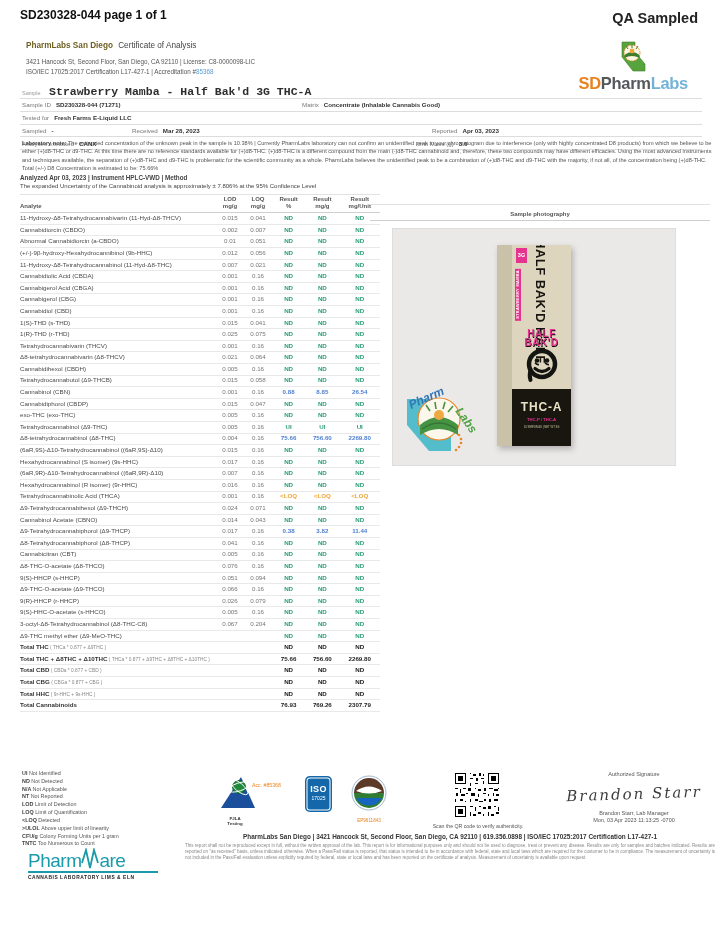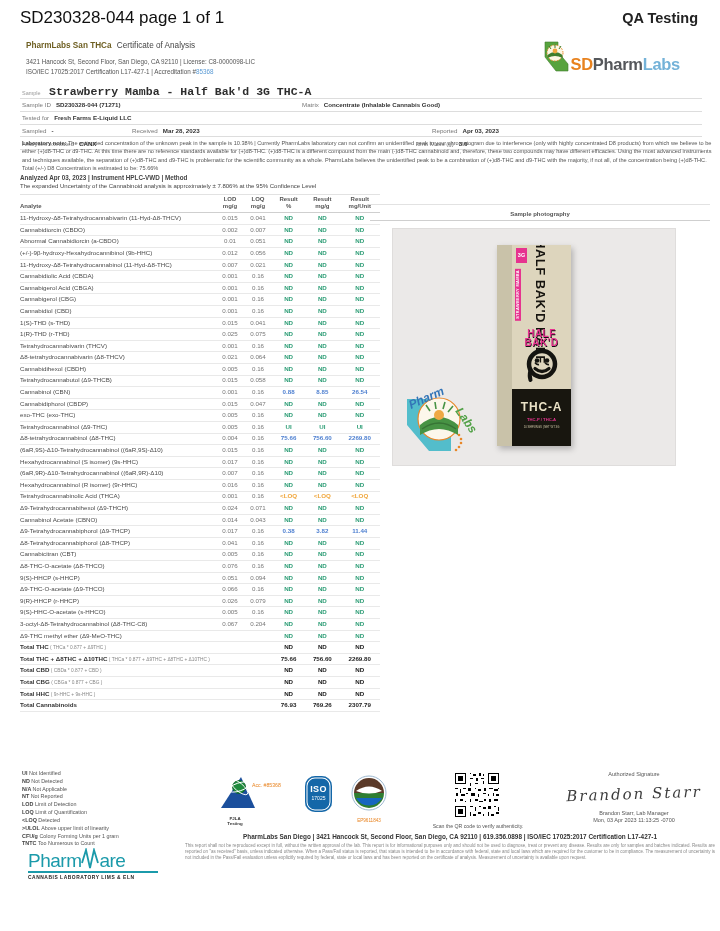--- a/index.html
+++ b/index.html
@@ -1,28 +1,28 @@
 <!DOCTYPE html>
 <html><head>
 <meta charset="utf-8">
 <style>
   * { box-sizing: border-box; margin: 0; padding: 0; }
   body { background:#888; font-family:"Liberation Sans", sans-serif; }
   .page { position:relative; width:720px; height:931px; background:#fff; margin:0 auto; overflow:hidden; color:#333; }
 
   
-  .doc-id { position:absolute; left:20px; top:8px; font-size:17px; font-weight:normal; color:#101010; }
+  .doc-id { position:absolute; left:20px; top:8px; font-size:12px; font-weight:bold; color:#101010; }
   .qa { position:absolute; right:22px; top:10px; font-size:14.5px; font-weight:600; color:#222; }
   .lab-block { position:absolute; left:26px; top:41px; }
   .lab-line1 { font-size:8.2px; }
   .lab-name { font-weight:bold; color:#6e5f22; }
   .coa-type { color:#454545; margin-left:3px; }
   .addr { margin-top:7px; font-size:6.3px; color:#555; line-height:1.55; }
   .acc-num { color:#5b9bd5; }
-  .sd-logo { position:absolute; right:40px; top:40px; display:flex; align-items:flex-end; }
+  .sd-logo { position:absolute; right:32px; top:40px; display:flex; align-items:center;flex-direction:column; }
   .sd-logo-text { font-size:16.5px; font-weight:bold; letter-spacing:-0.3px; }
   .sd-orange { color:#e8821e; } .sd-gray { color:#55575b; } .sd-blue { color:#74b2d8; }
 
   
   .sample-line { position:absolute; left:22px; top:81px; }
   .sample-label { font-size:5.5px; color:#999; margin-right:4px; }
   .sample-name { font-size:11.5px; font-weight:bold; color:#2d2d2d;font-family:Liberation Mono, monospace; }
 
   
   .info-table { position:absolute; left:20px; top:98px; width:682px; font-size:6.2px; border-top:1px solid #ddd; }
@@ -74,21 +74,21 @@
   .micro { margin-top:3px; color:#cfc7a8; font-size:2.8px; }
   .watermark { position:absolute; left:6px; bottom:6px; opacity:0.95; }
 
   
   .footer { position:absolute; left:0; top:766px; width:720px; height:165px; }
   .legend { position:absolute; left:22px; top:4px; font-size:5.4px; color:#555; line-height:1.45; }
   .legend b { color:#444; }
   .pjla { position:absolute; left:208px; top:8px; text-align:center; width:54px; }
   .pjla-cap { font-size:4.4px; font-weight:bold; color:#333; line-height:1.2; }
   .pjla-acc { position:absolute; left:252px; top:16px; font-size:5.2px; color:#e8821e; white-space:nowrap; }
-  .iso-badge { position:absolute; left:305px; top:10px; width:27px; height:36px; background:#1467a8; border-radius:10px; color:#fff; text-align:center; box-shadow:inset 0 0 0 1.5px #1467a8, inset 0 0 0 2.5px #fff; }
+  .iso-badge { position:absolute; left:305px; top:10px; width:27px; height:36px; background:#1467a8; border-radius:5px; color:#fff; text-align:center; box-shadow:inset 0 0 0 1.5px #1467a8, inset 0 0 0 2.5px #fff; }
   .iso-word { font-size:9px; font-weight:800; margin-top:8px; letter-spacing:0.3px; }
   .iso-num { font-size:5px; margin-top:1px; }
   .epa { position:absolute; left:349px; top:8px; width:40px; text-align:center; }
   .epa-num { font-size:4.6px; color:#e8821e; margin-top:2px; }
   .qr { position:absolute; left:453px; top:5px; }
   .qr-cap { position:absolute; left:408px; top:57px; width:140px; text-align:center; font-size:5.2px; color:#555; }
   .sig-block { position:absolute; left:558px; top:5px; width:152px; text-align:center; }
   .sig-label { font-size:5.5px; color:#555; }
   .sig-script { margin-top:8px; font-family:"DejaVu Serif", serif; font-style:italic; font-size:15px; color:#3c3c3c; letter-spacing:2px; transform:rotate(-2deg); }
   .sig-name { margin-top:7px; font-size:5.5px; color:#555; }
@@ -99,25 +99,25 @@
   .pw-row { display:flex; align-items:flex-end; border-bottom:2px solid #1b9aaa; padding-bottom:1px; }
   .pw-text { font-size:19px; color:#1b9aaa; font-weight:500; letter-spacing:-0.5px; line-height:1; }
   .pw-cap { margin-top:2px; font-size:4.9px; font-weight:bold; color:#222; letter-spacing:0.55px; white-space:nowrap; }
 </style>
 </head>
 <body>
 
 <div class="page">
 
   <div class="doc-id">SD230328-044 page 1 of 1</div>
-  <div class="qa">QA Testing</div>
+  <div class="qa">QA Sampled</div>
 
   <div class="lab-block">
     <div class="lab-line1">
-      <span class="lab-name">PharmLabs San THCa</span>
+      <span class="lab-name">PharmLabs San Diego</span>
       <span class="coa-type">Certificate of Analysis</span>
     </div>
     <div class="addr">
       <span>3421 Hancock St, Second Floor, San Diego, CA 92110 |  License: C8-0000098-LIC</span><br>
       <span>ISO/IEC 17025:2017 Certification L17-427-1 |  Accreditation #</span><span class="acc-num">85368</span>
     </div>
   </div>
 
   <div class="sd-logo">
     <svg width="30" height="34" viewBox="0 0 30 34">

